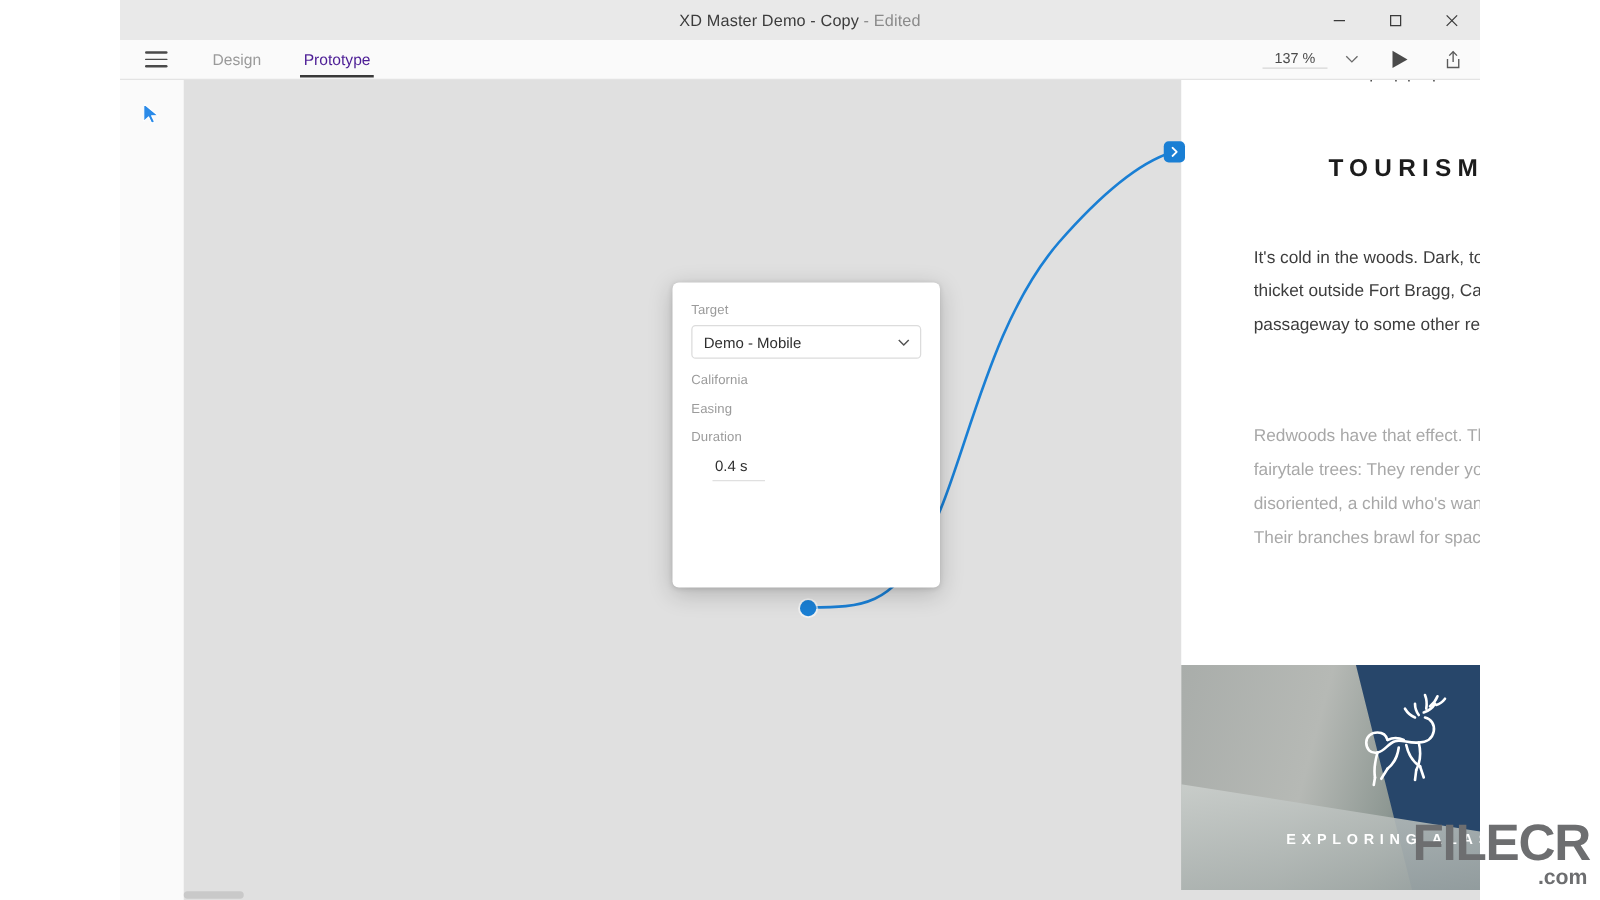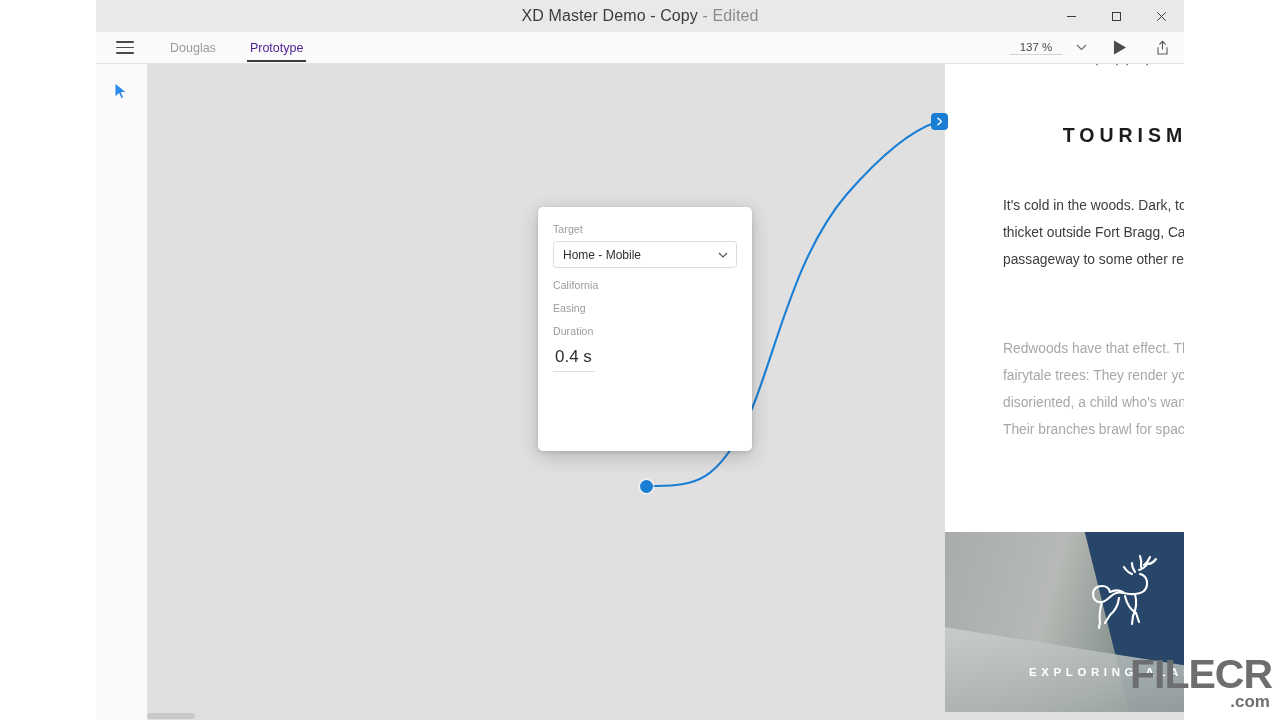--- a/index.html
+++ b/index.html
@@ -18,21 +18,21 @@
   #app-window {
     position: absolute; left: 96px; top: 0; width: 1088px; height: 720px;
     background: #fafafa; overflow: hidden;
   }
 
   
   #title-bar {
     position: absolute; left: 0; top: 0; width: 1088px; height: 32px;
     background: #e9e9e9; display: flex; align-items: center; justify-content: center;
   }
-  #title-text { font-size: 16px; color: #3c3c3c; letter-spacing: .1px; white-space: nowrap; }
+  #title-text { font-size: 13px; color: #3c3c3c; letter-spacing: .1px; white-space: nowrap; }
   #title-text .edited { color: #8a8a8a; }
   #win-controls { position: absolute; right: 0; top: 0; height: 32px; display: flex; }
   .win-btn {
     width: 45px; height: 32px; display: flex; align-items: center; justify-content: center;
     color: #3a3a3a;
   }
 
   
   #toolbar {
     position: absolute; left: 0; top: 32px; width: 1088px; height: 32px;
@@ -168,41 +168,41 @@
     border-radius: 50%; background: #1a7fd4; box-shadow: 0 0 0 1.5px rgba(255,255,255,.55);
   }
   #wire-end {
     position: absolute; left: 784px; top: 49px; width: 17px; height: 17px;
     border-radius: 4px; background: #1a7fd4;
     display: flex; align-items: center; justify-content: center;
   }
 
   
   #proto-popover {
-    position: absolute; left: 391px; top: 143px; width: 214px; height: 244px;
+    position: absolute; left: 391px; top: 162px; width: 214px; height: 244px;
     background: #ffffff; border-radius: 5px;
     box-shadow: 0 5px 20px rgba(0,0,0,.20), 0 1px 4px rgba(0,0,0,.12);
     padding: 16px 15px 0 15px;
   }
   .field-label {
     font-size: 10.5px; color: #9b9b9b; margin-bottom: 6px; letter-spacing: .1px;
   }
   .select-box {
     position: relative; height: 27px; border: 1px solid #dcdcdc; border-radius: 3.5px;
     background: #ffffff; display: flex; align-items: center;
     padding: 0 24px 0 9px; font-size: 12px; color: #2f2f2f;
   }
   .select-caret {
     position: absolute; right: 8px; top: 50%; transform: translateY(-50%);
     display: flex; align-items: center; color: #555;
   }
   .field-group { margin-bottom: 11px; }
   #duration-input {
-    font-size: 17px; color: #2f2f2f; padding: 4px 2px 4px 2px;
-    border-bottom: 1px solid #e0e0e0; width: 42px;
+    font-size: 12px; color: #2f2f2f; padding: 4px 2px 4px 2px;
+    border-bottom: 1px solid #e0e0e0; width: 42px; margin-left: 17px;
   }
 
   
   #h-scroll-track {
     position: absolute; left: 51px; bottom: 0; width: 1037px; height: 8px;
     background: rgba(250,250,250,.0);
   }
   #h-scroll-thumb {
     position: absolute; left: 0px; bottom: 1px; height: 6px; width: 48px;
     background: #c9c9c9; border-radius: 3px;
@@ -246,21 +246,21 @@
         </div>
       </div>
     </div>
 
     <div id="toolbar">
       <div id="hamburger-btn">
         <span></span>
           <span></span>
           <span></span>
       </div>
-      <div class="mode-tab">Douglas</div>
+      <div class="mode-tab">Design</div>
       <div class="mode-tab active">Prototype</div>
 
       <div id="toolbar-right">
         <div id="zoom-value">137 %</div>
         <div id="zoom-caret">
           <svg width="11" height="7" viewBox="0 0 11 7" aria-hidden="true">
               <polyline points="1,1 5.5,5.5 10,1" fill="none" stroke="currentColor" stroke-width="1.1"></polyline>
             </svg>
         </div>
         <div id="play-btn">
@@ -332,21 +332,21 @@
         <svg width="9" height="9" viewBox="0 0 9 9" aria-hidden="true">
             <polyline points="3,1.2 6.4,4.5 3,7.8" fill="none" stroke="#ffffff" stroke-width="1.4" stroke-linecap="round" stroke-linejoin="round"></polyline>
           </svg>
       </div>
 
       <div id="proto-popover">
 
         <div class="field-group">
           <div class="field-label">Target</div>
           <div class="select-box">
-            <span>Home - Mobile</span>
+            <span>Demo - Mobile</span>
             <span class="select-caret">
               <svg width="10" height="6" viewBox="0 0 10 6" aria-hidden="true">
                   <polyline points="1,1 5,5 9,1" fill="none" stroke="currentColor" stroke-width="1.2"></polyline>
                 </svg>
             </span>
           </div>
         </div>
 
         <div class="field-group">
           <div class="field-label">California</div>

